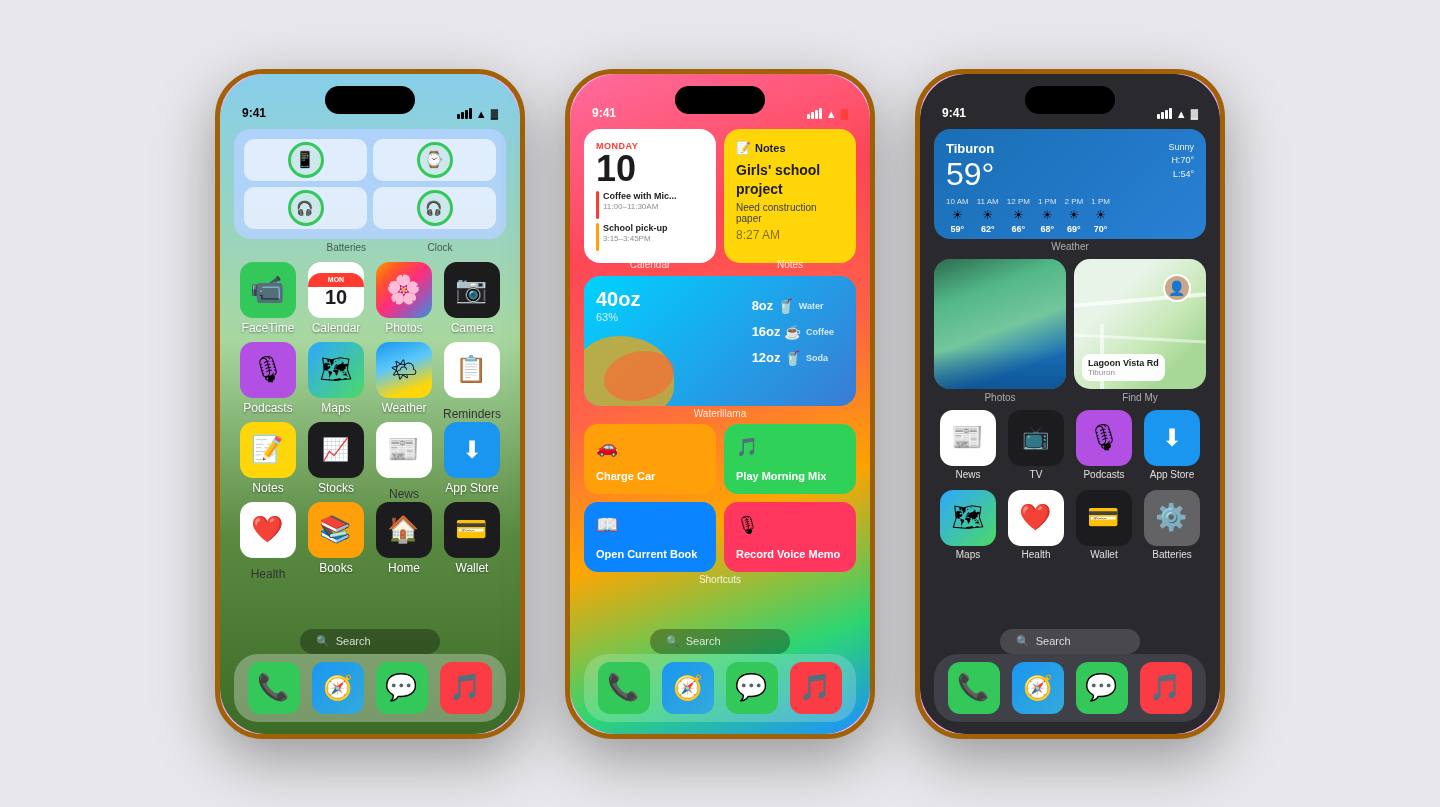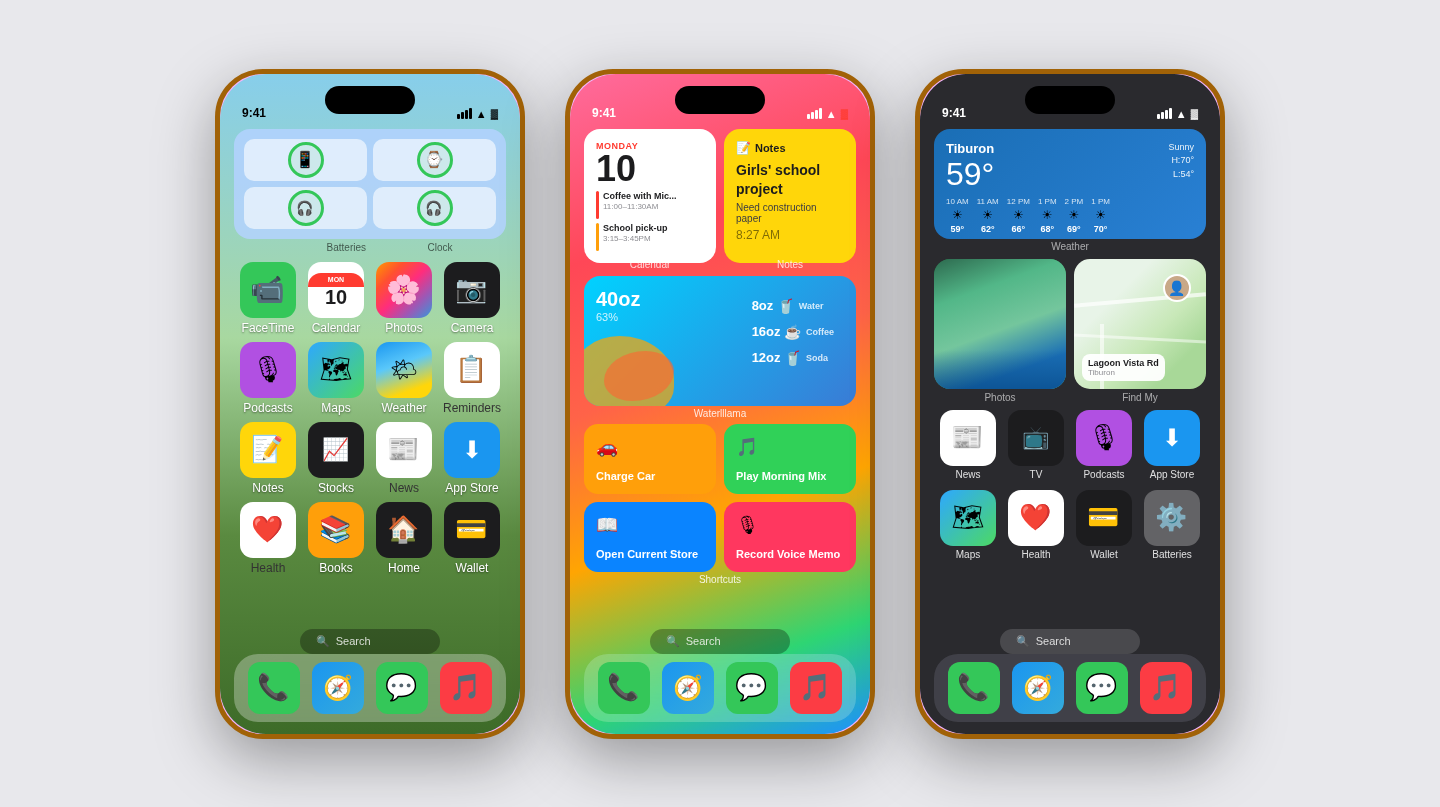--- a/index.html
+++ b/index.html
@@ -187,21 +187,21 @@
     }
 
     .app-label {
       font-size: 12px;
       color: #fff;
       text-shadow: 0 1px 2px rgba(0,0,0,0.5);
       text-align: center;
       font-weight: 500;
     }
 
-    .app-label.dark { color: #333; text-shadow: none; }
+    .app-label.dark { color: #333; text-shadow: none; margin-top: 6px; }
 
     
     .search-bar {
       position: absolute;
       bottom: 80px;
       left: 50%;
       transform: translateX(-50%);
       background: rgba(0,0,0,0.3);
       border-radius: 20px;
       padding: 6px 16px;
@@ -846,21 +846,21 @@
         <div class="shortcut-item" style="background:#ff9f0a;">
           <span class="shortcut-icon">🚗</span>
           <span class="shortcut-label">Charge Car</span>
         </div>
         <div class="shortcut-item" style="background:#30d158;">
           <span class="shortcut-icon">🎵</span>
           <span class="shortcut-label">Play Morning Mix</span>
         </div>
         <div class="shortcut-item" style="background:#0a84ff;">
           <span class="shortcut-icon">📖</span>
-          <span class="shortcut-label">Open Current Store</span>
+          <span class="shortcut-label">Open Current Book</span>
         </div>
         <div class="shortcut-item" style="background:#ff375f;">
           <span class="shortcut-icon">🎙</span>
           <span class="shortcut-label">Record Voice Memo</span>
         </div>
       </div>
       <div class="widget-label">Shortcuts</div>
     </div>
 
     <div class="search-bar" style="bottom:80px;">

